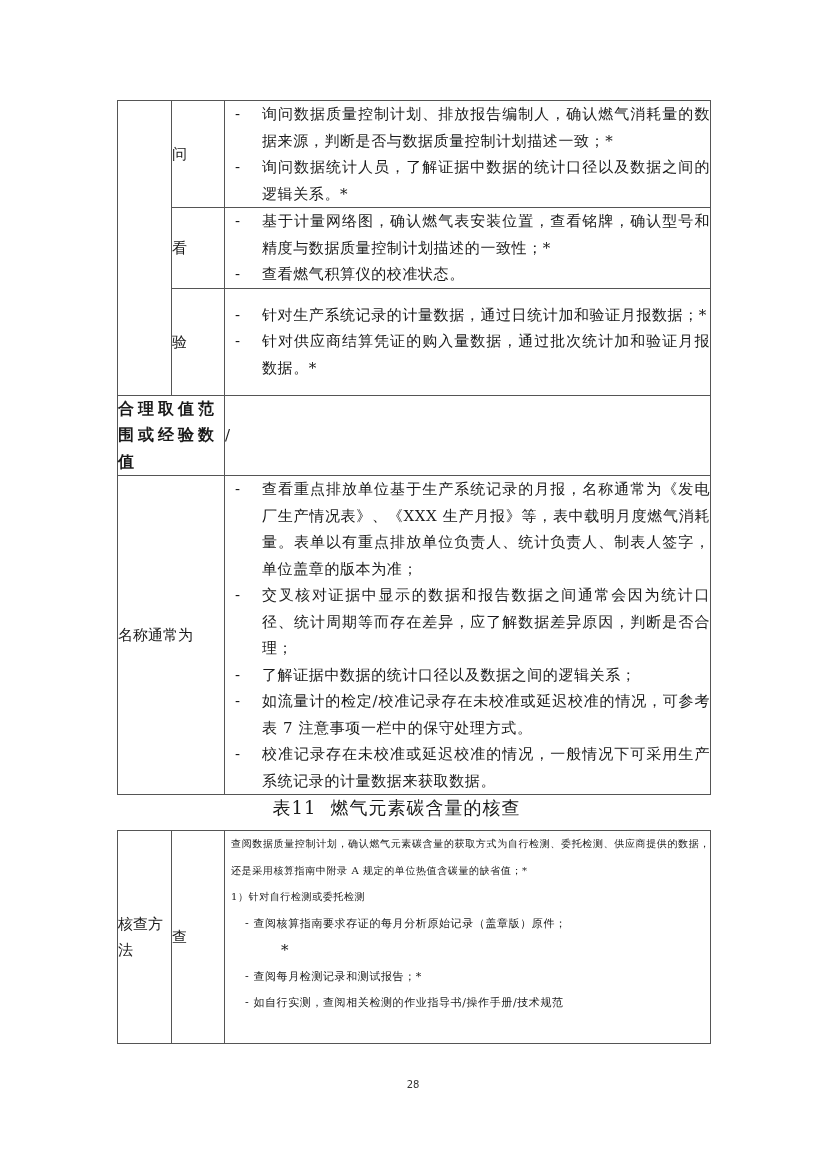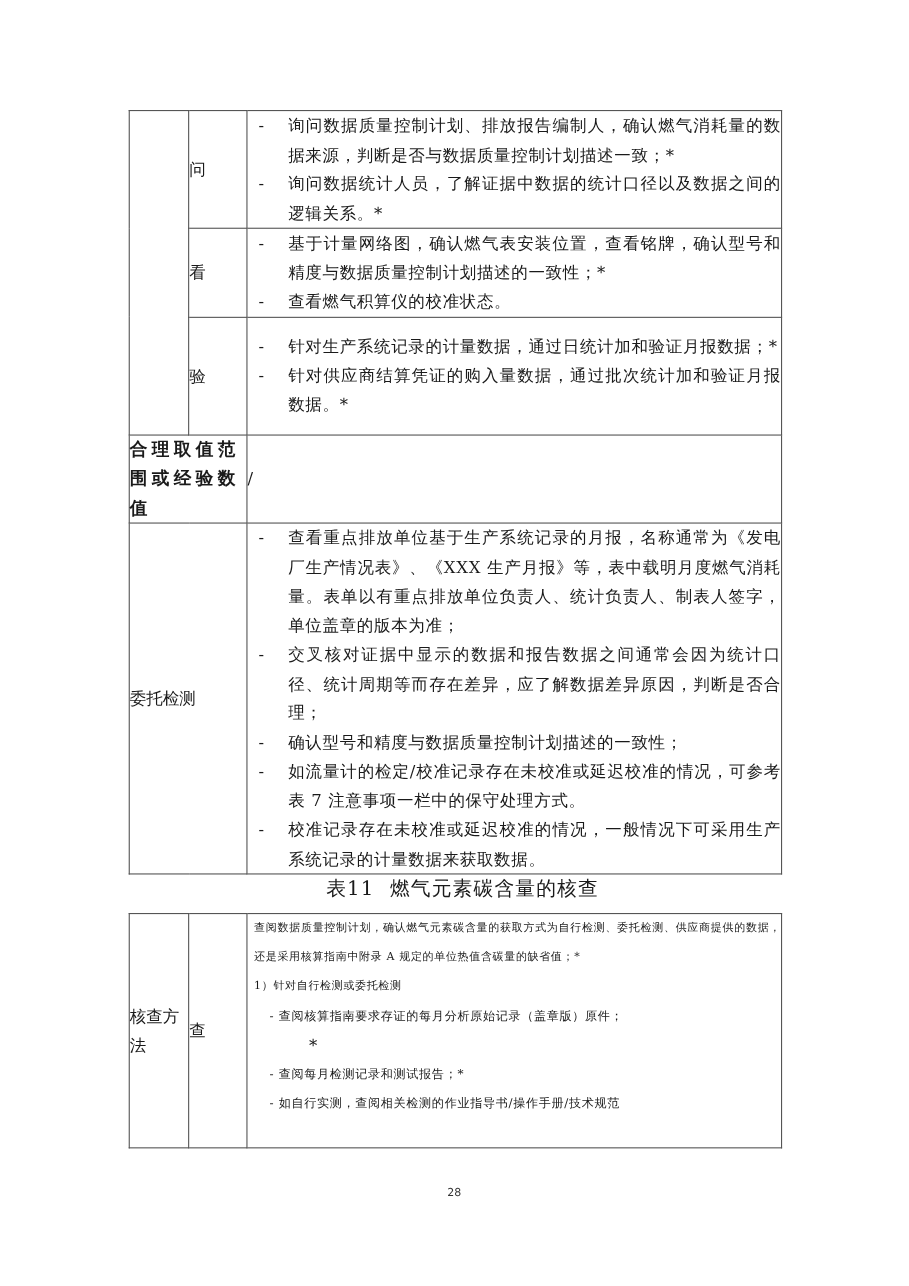--- a/index.html
+++ b/index.html
@@ -65,21 +65,21 @@
       line-height: 26.5px;
       font-size: 11px;
       letter-spacing: 0.6px;
     }
     .sub-cont {
       padding-left: 56px;
       line-height: 26.5px;
     }
     .caption {
       position: absolute;
-      left: 124px; width: 593px;
+      left: 100px; width: 593px;
       top: 796px;
       text-align: center;
       font-size: 18px;
       letter-spacing: 1px;
     }
     .caption .num { margin-right: 14px; }
     .pageno {
       position: absolute;
       top: 1079px; left: 0; width: 826px;
       text-align: center;
@@ -119,25 +119,25 @@
     <td class="content">
       <div class="bullet"><span class="dash">-</span><span>针对生产系统记录的计量数据，通过日统计加和验证月报数据；*</span></div>
       <div class="bullet"><span class="dash">-</span><span>针对供应商结算凭证的购入量数据，通过批次统计加和验证月报数据。*</span></div>
     </td>
   </tr>
   <tr style="height:80px;">
     <td colspan="2" class="lbl-bold">合理取值范围或经验数值</td>
     <td class="center-slash">/</td>
   </tr>
   <tr style="height:318px;">
-    <td colspan="2" class="lbl">委托检测</td>
+    <td colspan="2" class="lbl">名称通常为</td>
     <td class="content">
       <div class="bullet"><span class="dash">-</span><span>查看重点排放单位基于生产系统记录的月报，名称通常为《发电厂生产情况表》、《XXX 生产月报》等，表中载明月度燃气消耗量。表单以有重点排放单位负责人、统计负责人、制表人签字，单位盖章的版本为准；</span></div>
       <div class="bullet"><span class="dash">-</span><span>交叉核对证据中显示的数据和报告数据之间通常会因为统计口径、统计周期等而存在差异，应了解数据差异原因，判断是否合理；</span></div>
-      <div class="bullet"><span class="dash">-</span><span>确认型号和精度与数据质量控制计划描述的一致性；</span></div>
+      <div class="bullet"><span class="dash">-</span><span>了解证据中数据的统计口径以及数据之间的逻辑关系；</span></div>
       <div class="bullet"><span class="dash">-</span><span>如流量计的检定/校准记录存在未校准或延迟校准的情况，可参考表 7 注意事项一栏中的保守处理方式。</span></div>
       <div class="bullet"><span class="dash">-</span><span>校准记录存在未校准或延迟校准的情况，一般情况下可采用生产系统记录的计量数据来获取数据。</span></div>
     </td>
   </tr>
 </tbody>
   </table>
 
 <div class="caption">
   <span class="num">表11</span><span>燃气元素碳含量的核查</span>
 </div>

